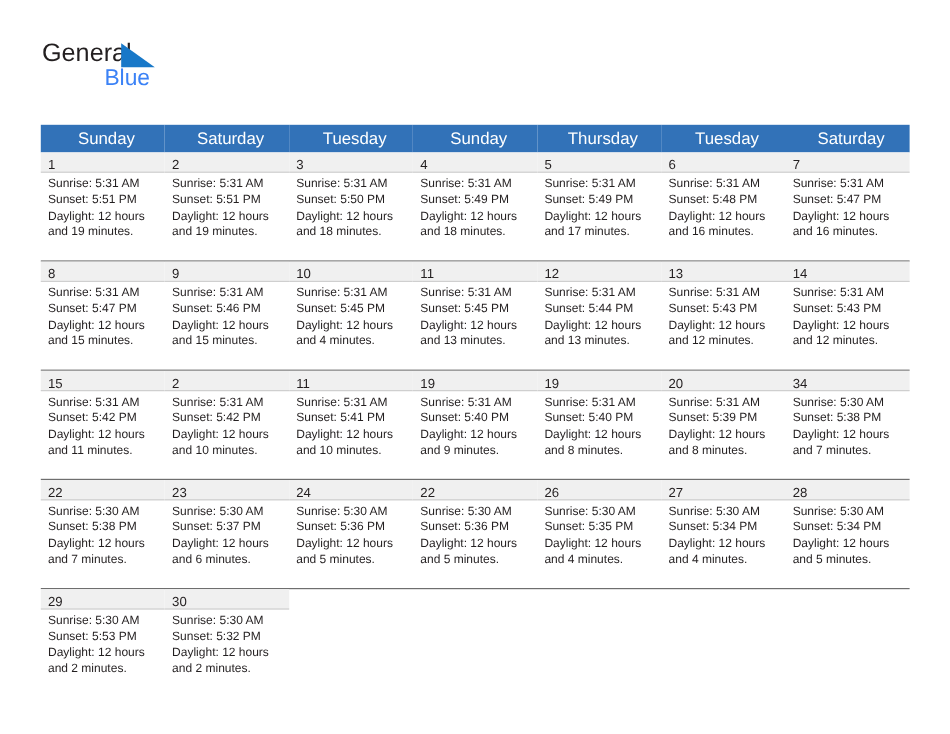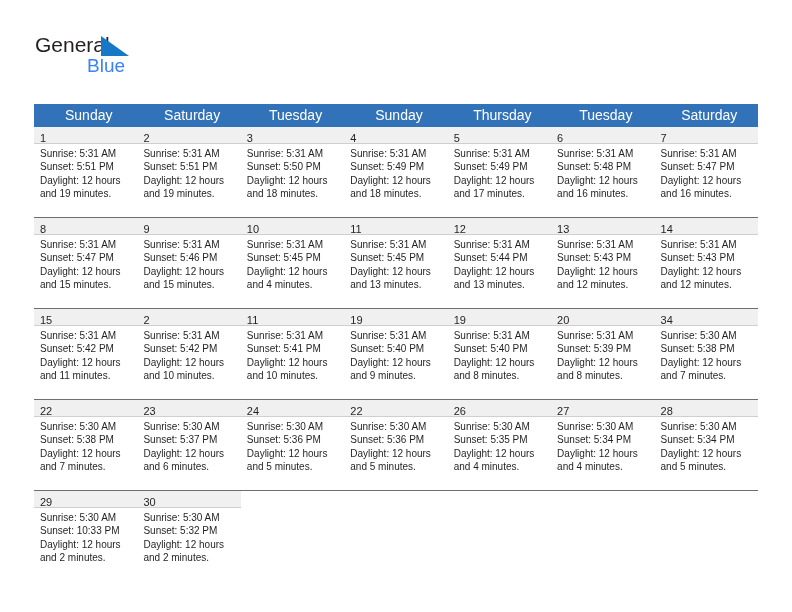--- a/index.html
+++ b/index.html
@@ -531,21 +531,21 @@
           <td colspan="7">
             <div class="sep-inner"></div>
           </td>
         </tr>
         <tr class="week-row">
           <td>
             <div class="cell filled">
               <div class="daynum-strip"><span class="daynum">29</span></div>
               <div class="cell-body">
                 <div class="cell-line">Sunrise: 5:30 AM</div>
-                <div class="cell-line">Sunset: 10:33 PM</div>
+                <div class="cell-line">Sunset: 5:53 PM</div>
                 <div class="cell-line">Daylight: 12 hours</div>
                 <div class="cell-line">and 2 minutes.</div>
               </div>
             </div>
           </td>
           <td>
             <div class="cell filled">
               <div class="daynum-strip"><span class="daynum">30</span></div>
               <div class="cell-body">
                 <div class="cell-line">Sunrise: 5:30 AM</div>

